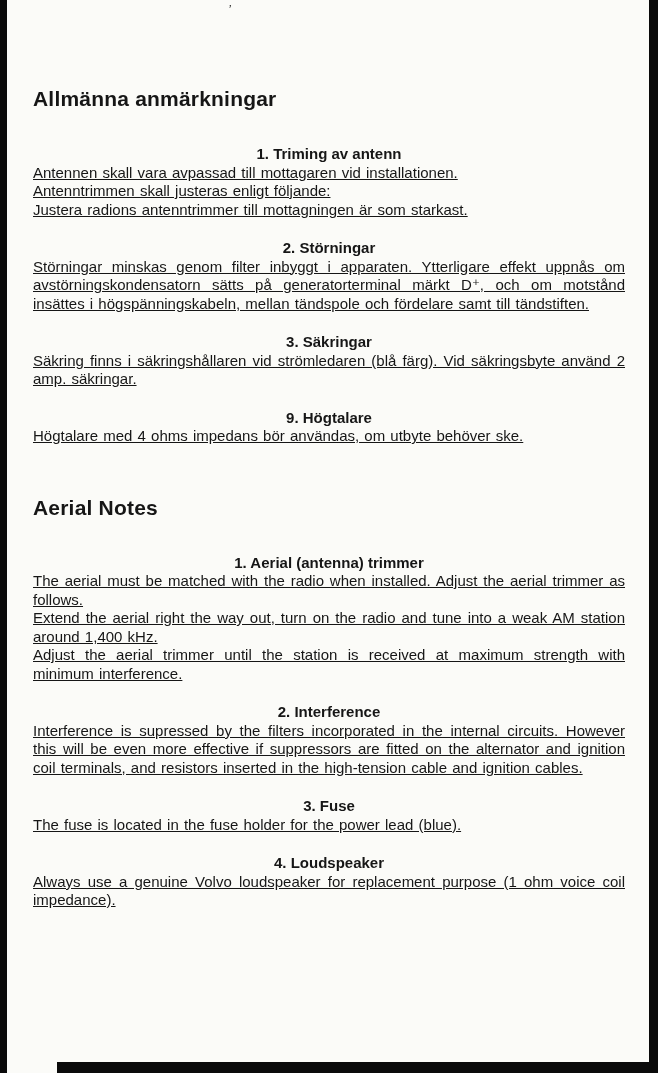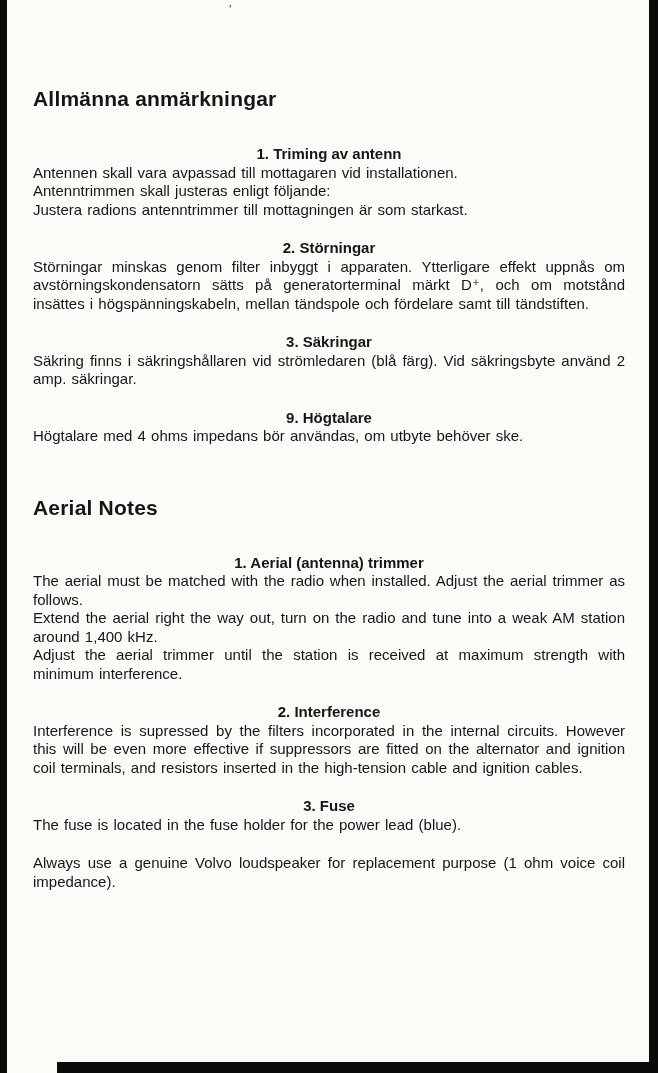--- a/index.html
+++ b/index.html
@@ -71,20 +71,21 @@
     line-height: 18.5px;
     font-weight: bold;
     text-align: center;
   }
   section.note p {
     margin: 0;
     font-size: 15px;
     line-height: 18.5px;
     text-align: justify;
     word-spacing: 1px;
+    text-decoration: underline;
   }
 </style>
 </head>
 <body>
 
 <div class="page">
 
   <span class="top-mark">’</span>
 
   <div class="content">
@@ -126,20 +127,21 @@
       <h2>2. Interference</h2>
       <p>Interference is supressed by the filters incorporated in the internal circuits. However this will be even more effective if suppressors are fitted on the alternator and ignition coil terminals, and resistors inserted in the high-tension cable and ignition cables.</p>
     </section>
 
     <section class="note">
       <h2>3. Fuse</h2>
       <p>The fuse is located in the fuse holder for the power lead (blue).</p>
     </section>
 
     <section class="note">
+      <h2>4. Loudspeaker</h2>
       <p>Always use a genuine Volvo loudspeaker for replacement purpose (1 ohm voice coil impedance).</p>
     </section>
 
   </div>
 
   <div class="bar-left"></div>
   <div class="bar-right"></div>
   <div class="bar-bottom"></div>
 
 </div>

